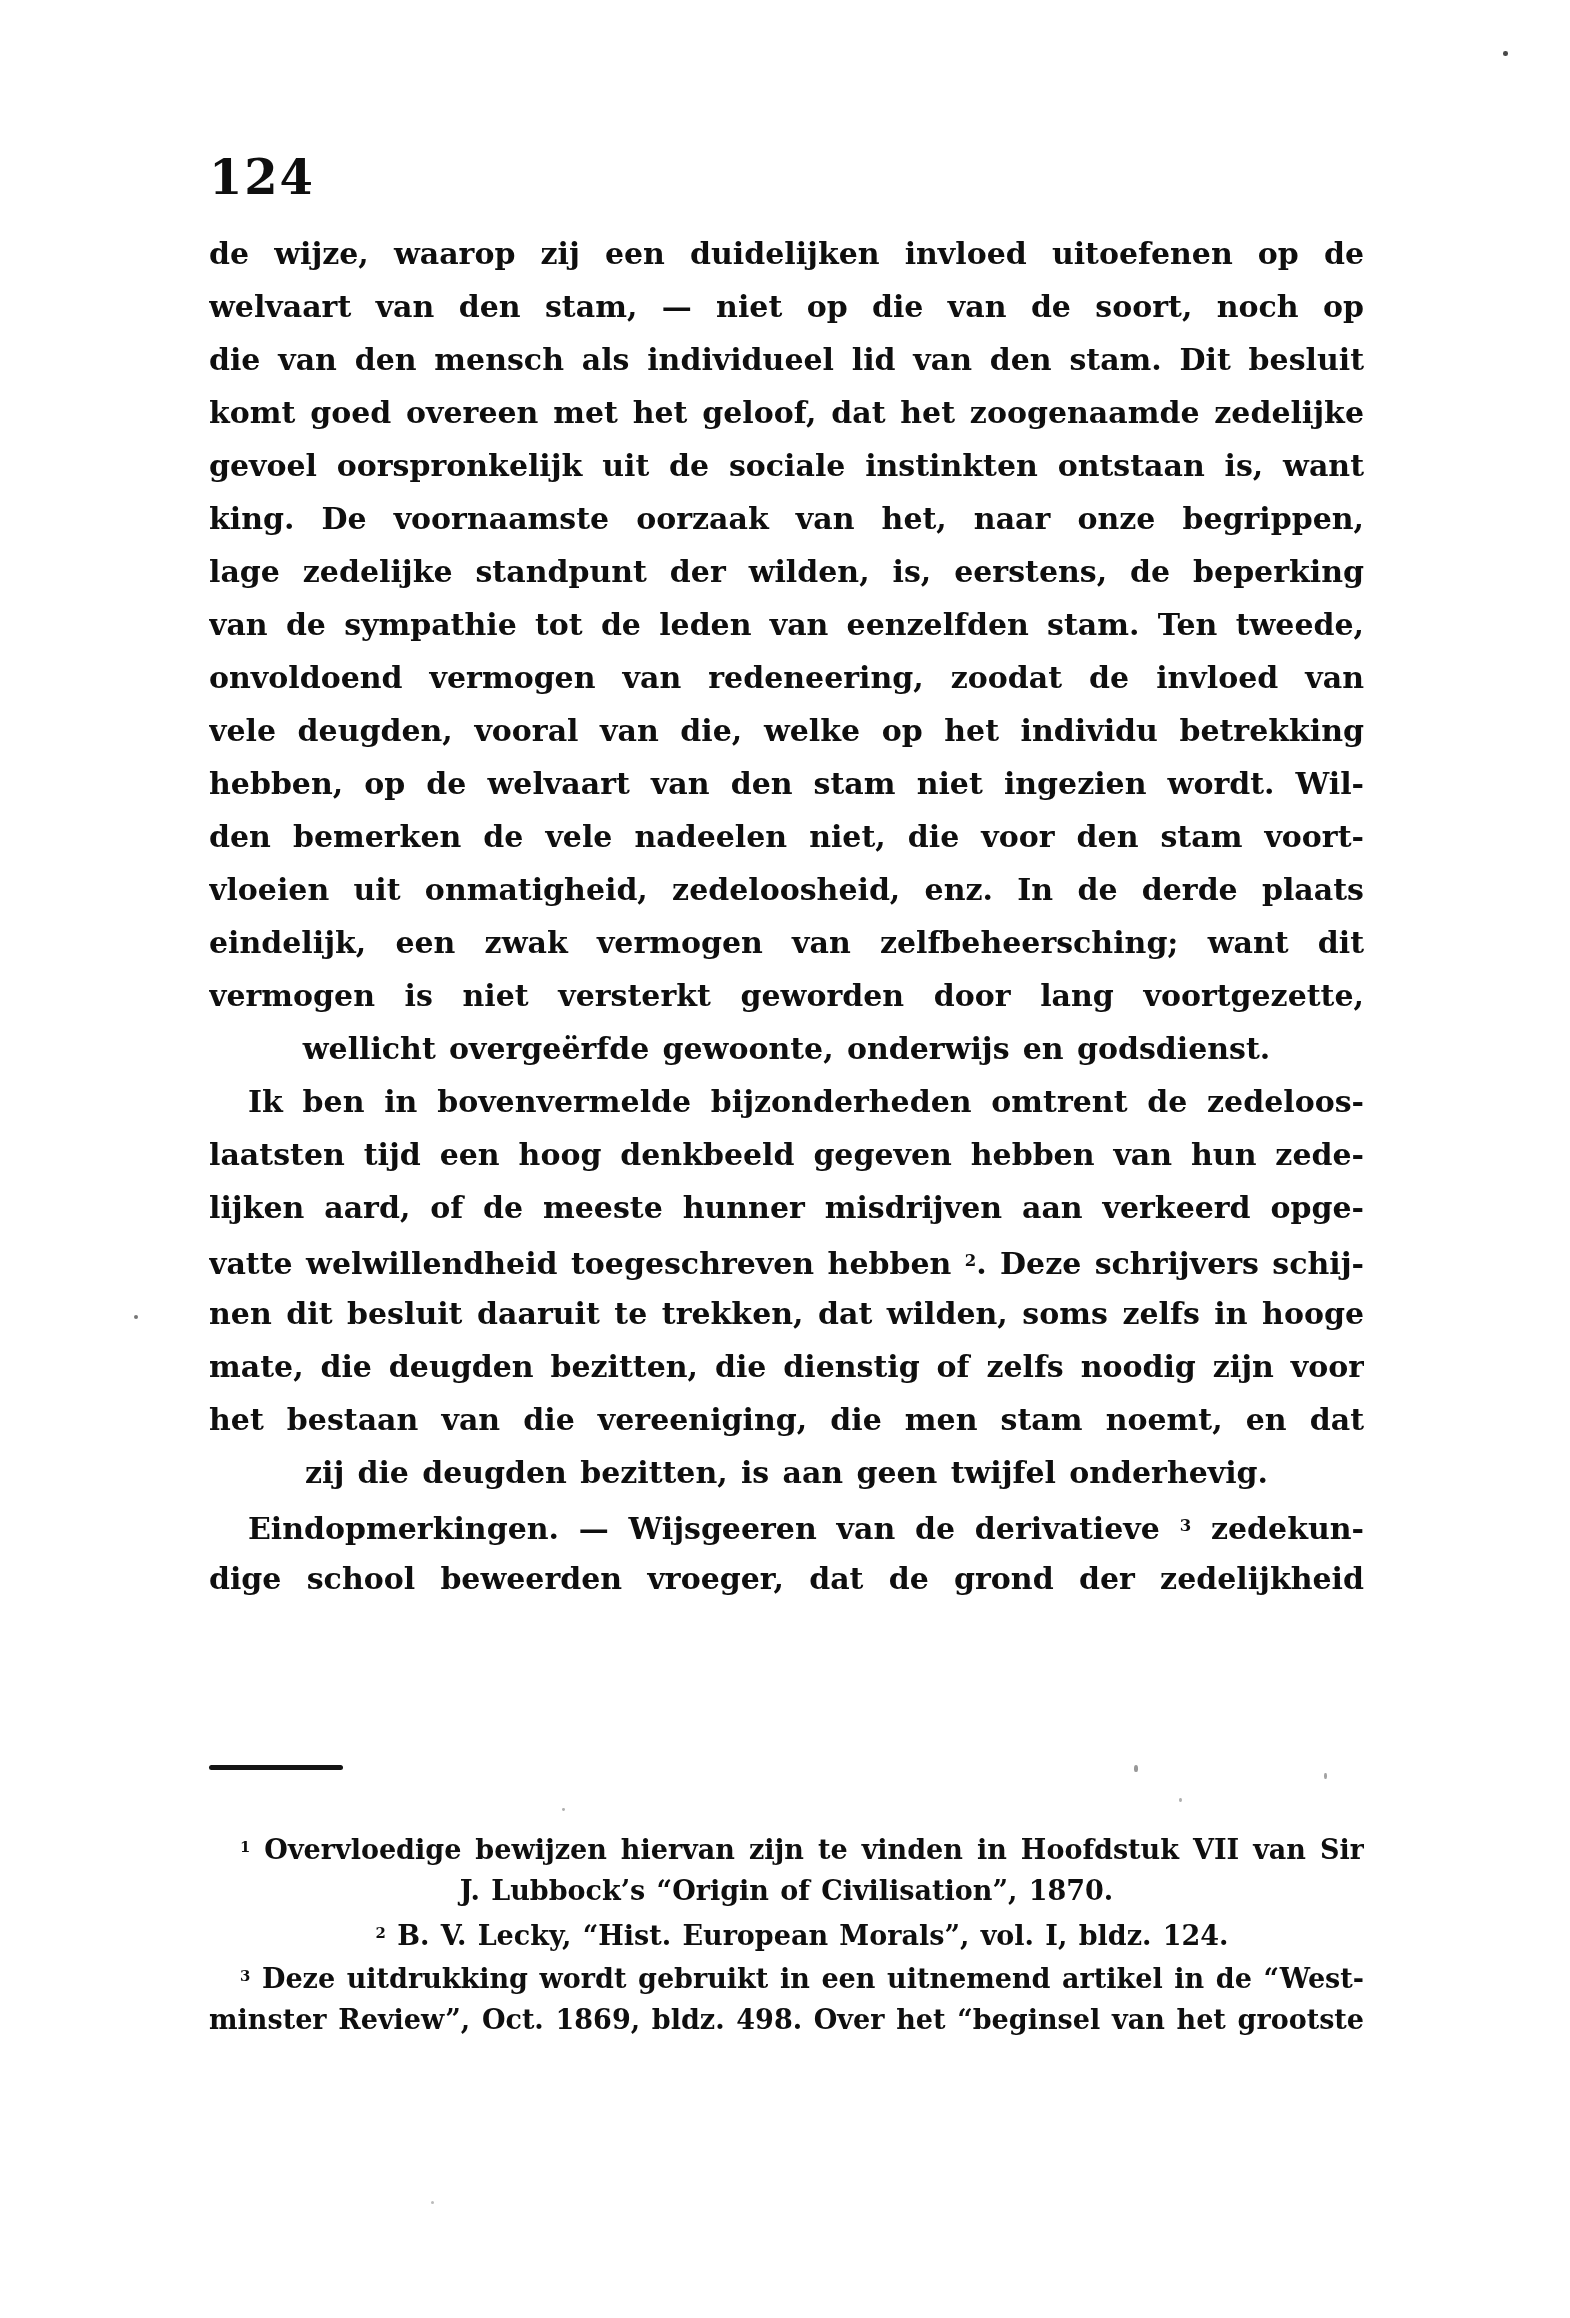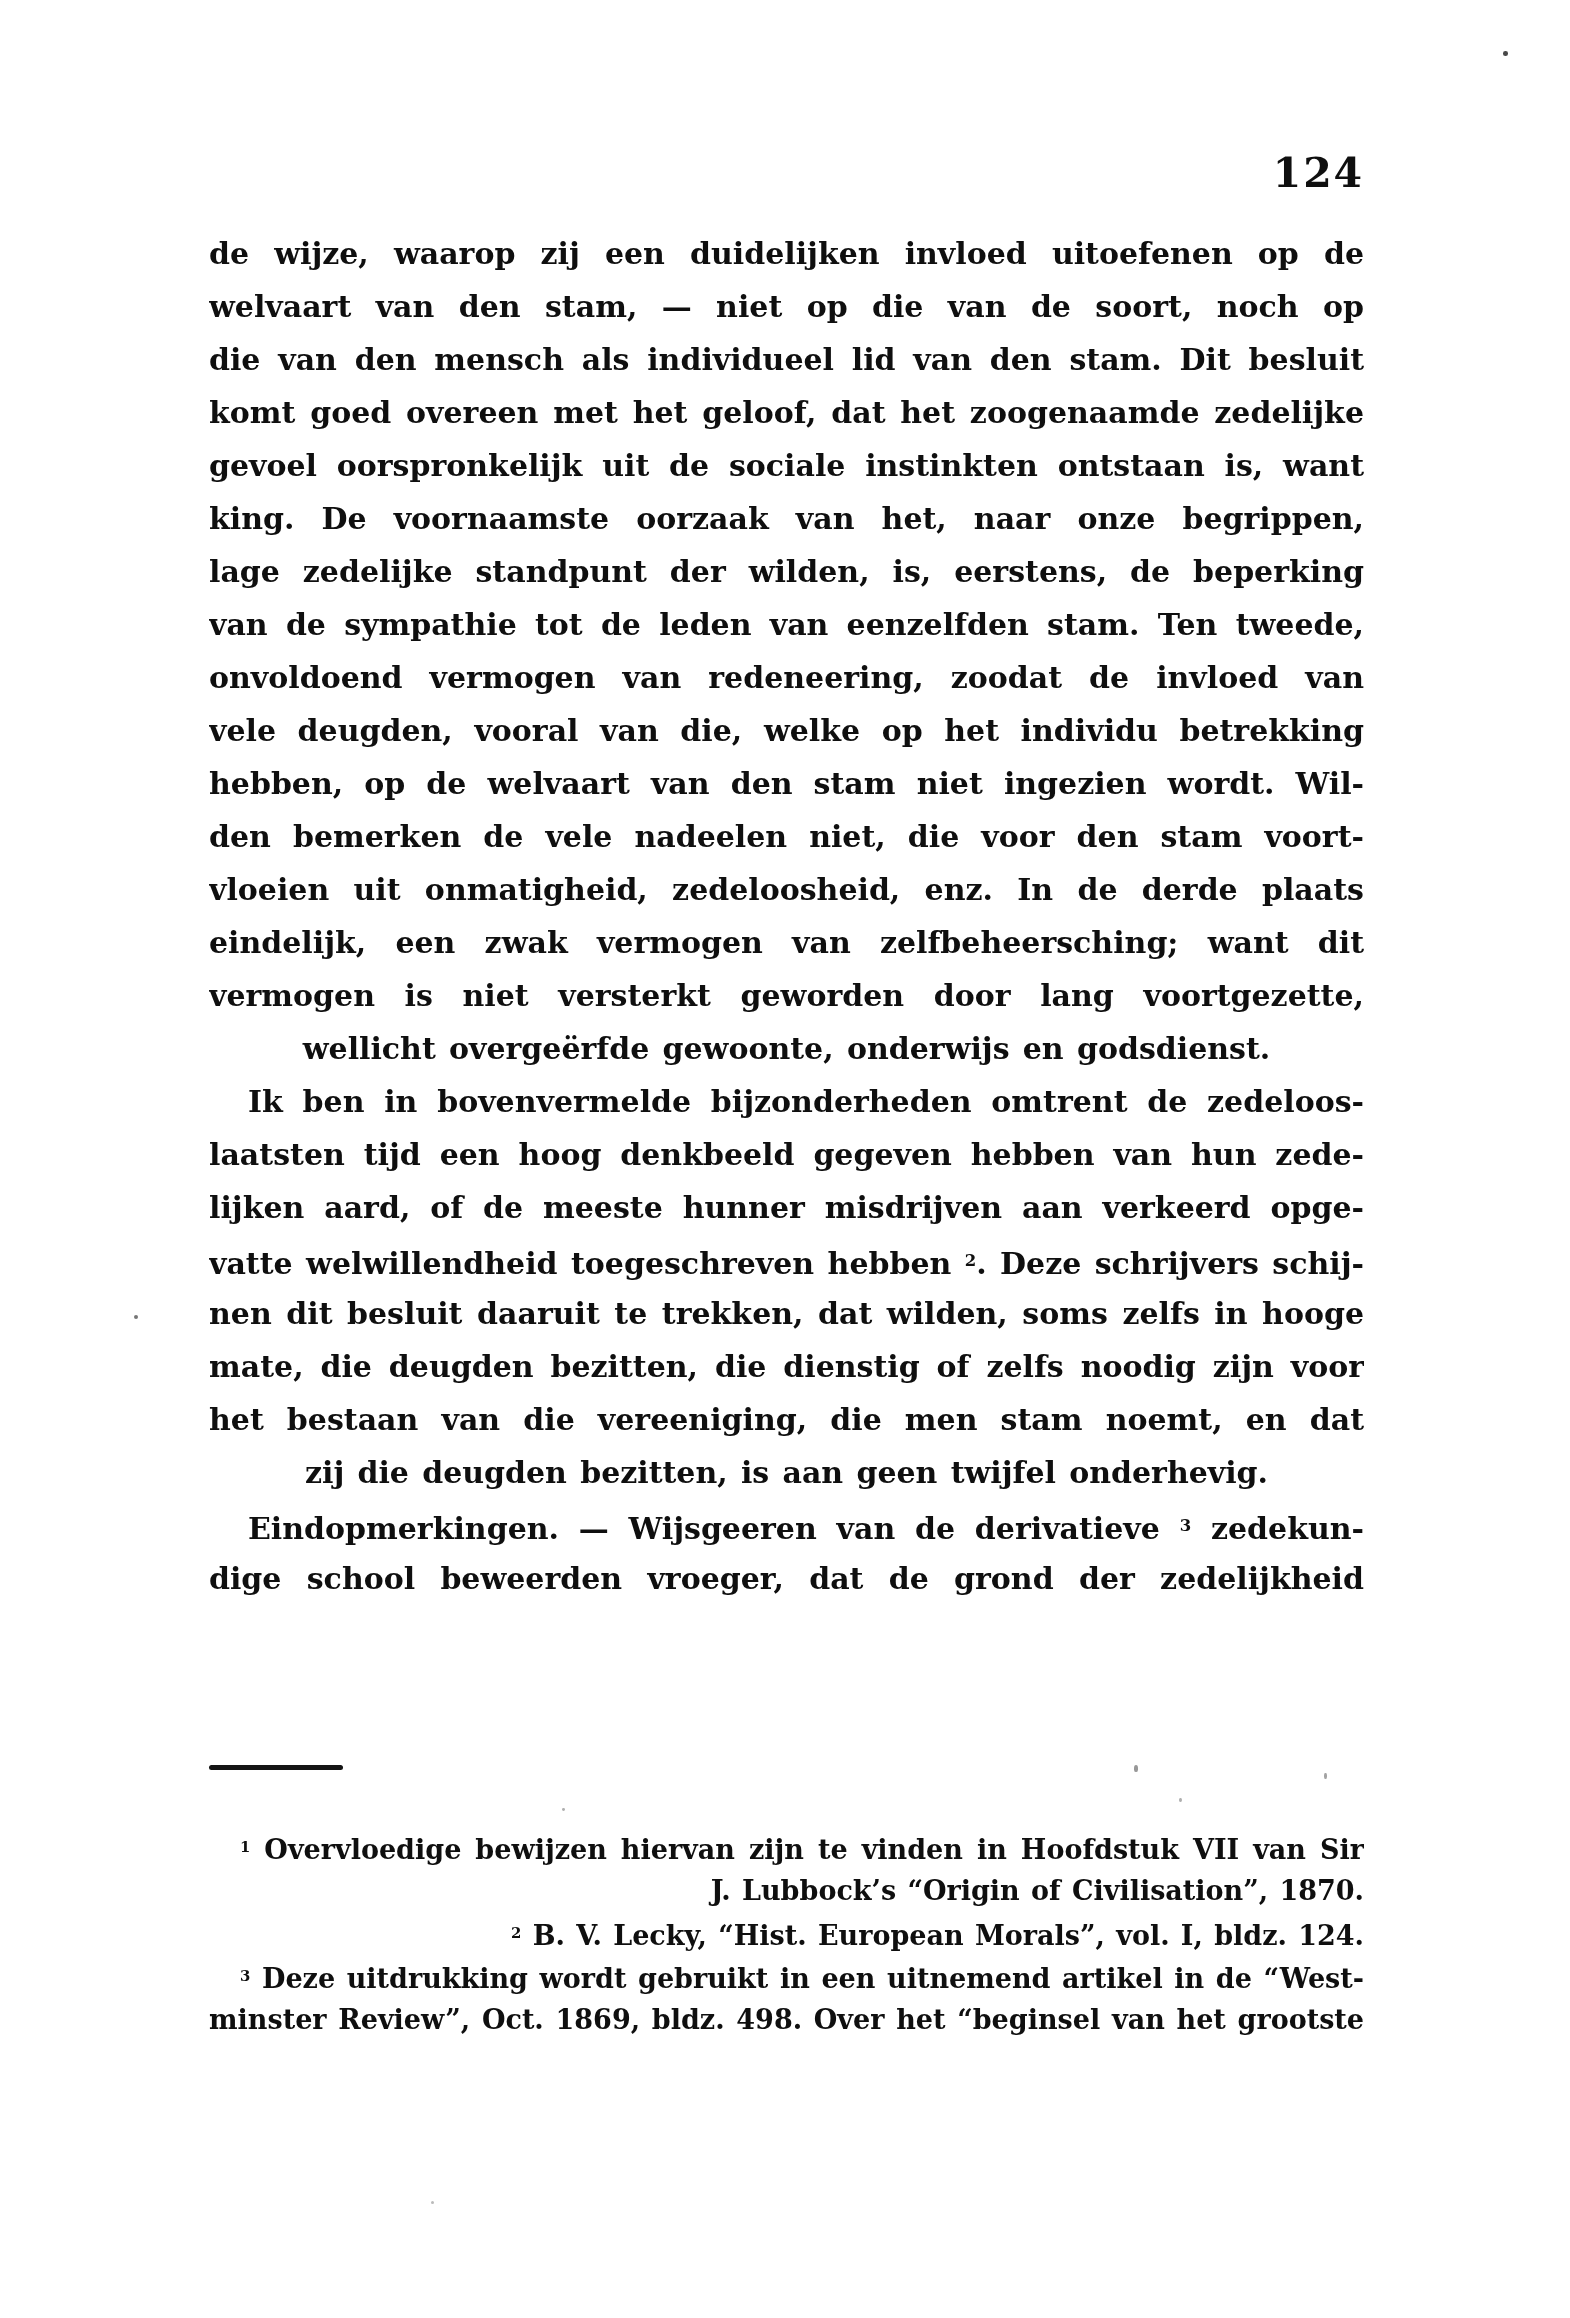--- a/index.html
+++ b/index.html
@@ -13,22 +13,22 @@
     background:var(--paper);
     position:relative;
     overflow:hidden;
     font-family:"DejaVu Serif","Liberation Serif",serif;
     color:var(--ink);
   }
   .page{position:absolute;inset:0;}
   .page-number{
     position:absolute;
     top:153px;left:209px;width:1155px;
-    text-align:right;
-    font-size:41px;font-weight:bold;
+    text-align:left;
+    font-size:48px;font-weight:bold;
     letter-spacing:1.9px;
     line-height:1;
   }
   .body-text{
     position:absolute;
     top:227px;left:209px;width:1155px;
   }
   .body-text .line{
     height:53px;line-height:53px;
     font-size:30px;font-weight:bold;
@@ -50,21 +50,21 @@
     border-radius:2.8px;
   }
   .footnotes{
     position:absolute;
     top:1826px;left:209px;width:1155px;
   }
   .footnotes .line{
     height:43px;line-height:43px;
     font-size:27px;font-weight:bold;
     overflow:hidden;
-    text-align:right;
+    text-align:center;
     word-spacing:1.9px;
   }
   .footnotes .ind{padding-left:31px;}
   .sup{
     font-size:0.55em;
     vertical-align:0.5em;
     letter-spacing:0;
   }
   .it{margin-top:20px;}
   .speck{

